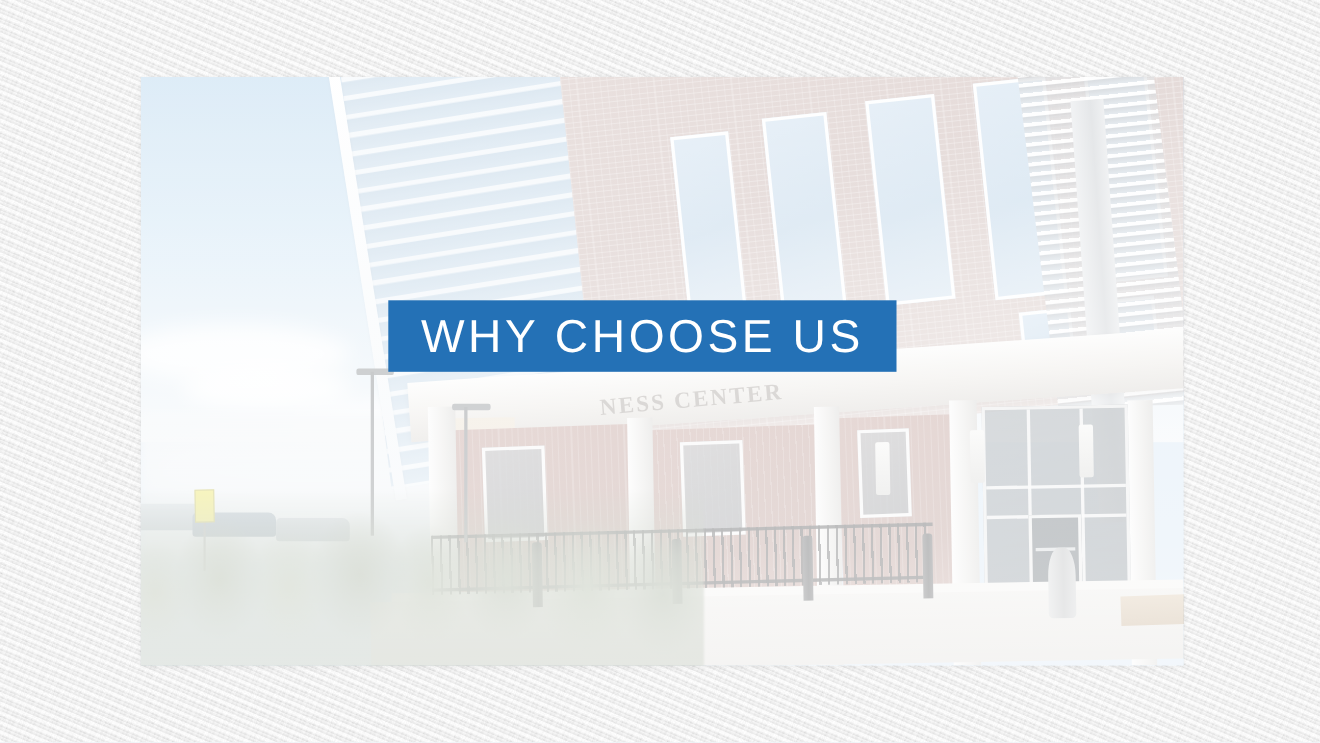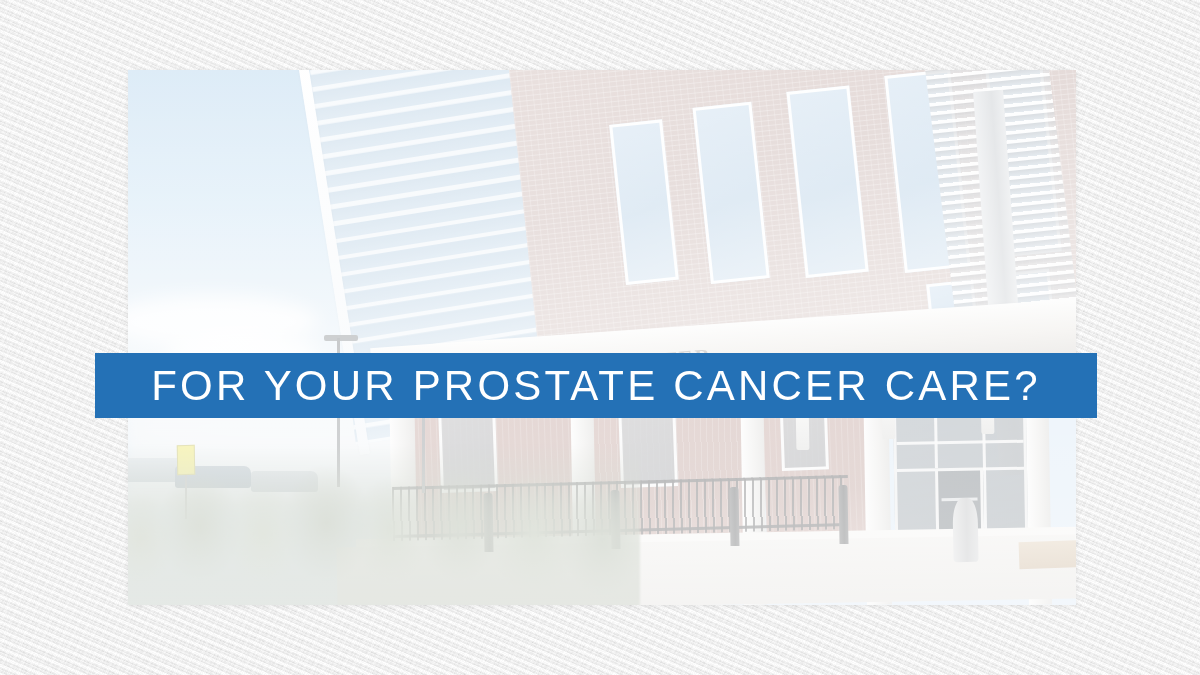--- a/index.html
+++ b/index.html
@@ -492,16 +492,16 @@
       <div class="car car3"></div>
 
       <div class="sign-post"></div>
       <div class="yellow-sign"></div>
 
       <div class="bushes"></div>
     </div>
     <div id="photo-wash"></div>
   </div>
 
-
-  <div class="banner" id="banner-bottom">FOR YOUR PROSTATE CANCER CARE?</div>
+  <div class="banner" id="banner-top">WHY CHOOSE US</div>
+
 
 </div>
 
 </body></html>

